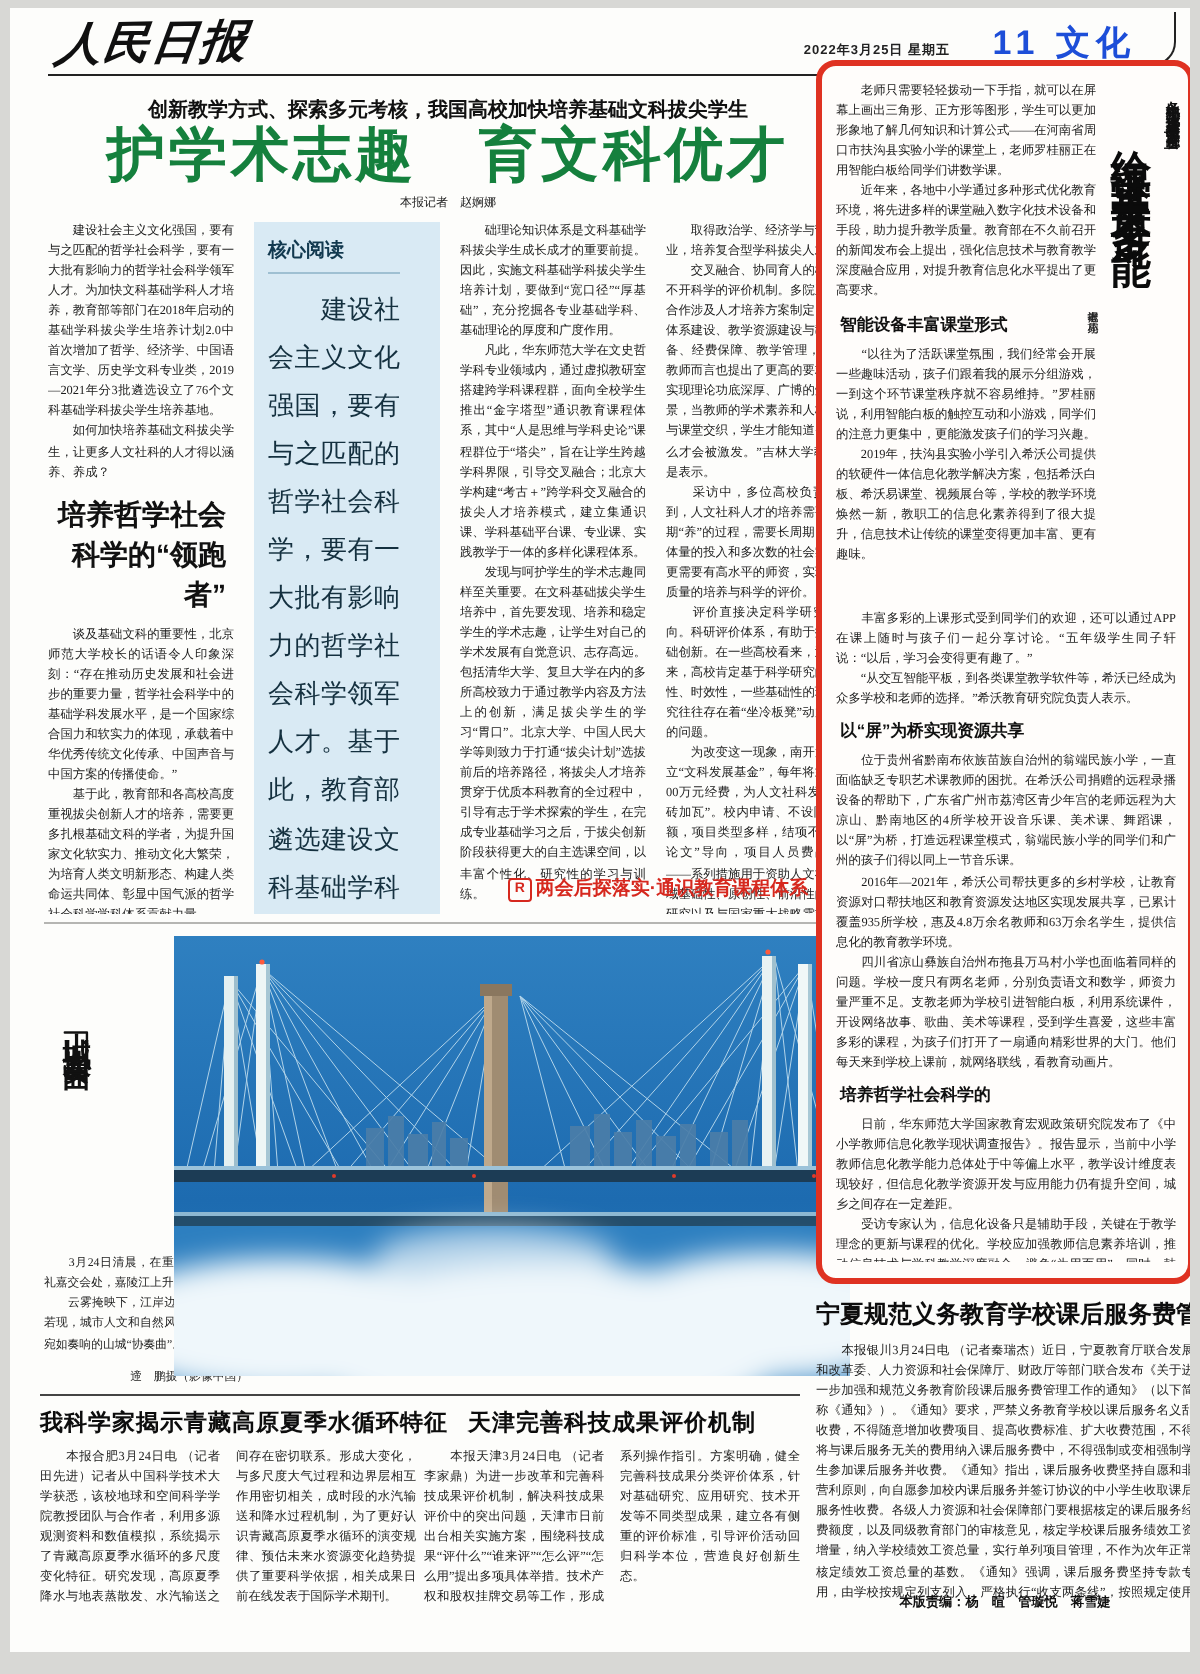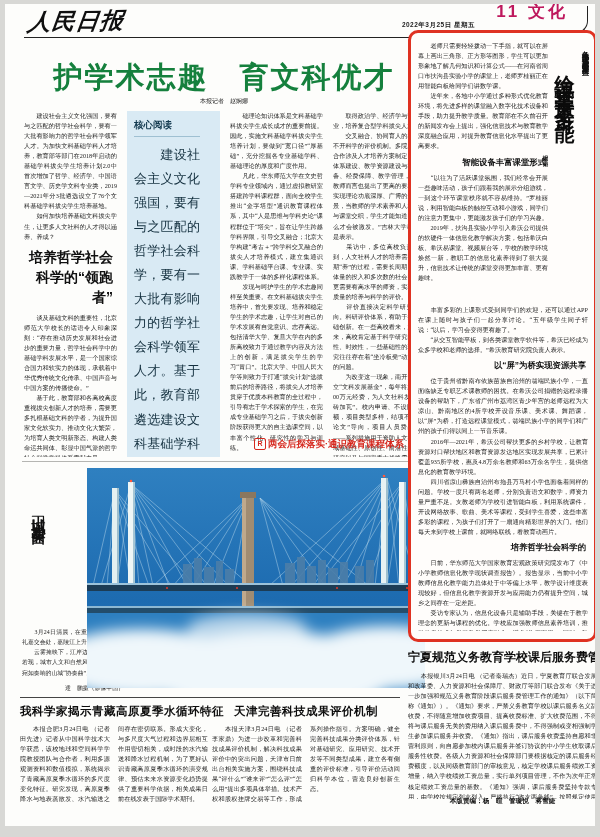--- a/index.html
+++ b/index.html
@@ -6,21 +6,21 @@
   body{width:600px;height:837px;background:#d8d8d5;font-family:"Liberation Serif",serif;}
   #page{position:relative;width:600px;height:837px;background:#d8d8d5;overflow:hidden;}
   #paper{position:absolute;left:5px;top:4px;width:590px;height:822px;background:#fdfdfb;}
   .abs{position:absolute;}
   .sans{font-family:"Liberation Sans",sans-serif;}
   .bodytext{font-size:6.2px;line-height:1.62;color:#1c1c1c;text-align:justify;word-break:break-all;white-space:pre-line;}
   .colhead{font-family:"Liberation Sans",sans-serif;font-size:14px;font-weight:bold;text-align:right;line-height:1.45;margin:5px 4px;color:#111;}
   
   #logo{left:28px;top:6px;font-family:"DejaVu Serif",serif;font-size:23px;font-weight:bold;font-style:italic;transform:skewX(-8deg) rotate(-1deg);letter-spacing:1px;color:#101010;}
   #mast-date{right:125px;top:21px;font-size:6.5px;font-weight:bold;color:#222;letter-spacing:.5px;}
-  #mast-page{right:32px;top:0;font-family:"Liberation Sans",sans-serif;font-size:17px;font-weight:bold;color:#be185d;letter-spacing:3px;}
+  #mast-page{right:32px;top:10px;font-family:"Liberation Sans",sans-serif;font-size:17px;font-weight:bold;color:#1d4ed8;letter-spacing:3px;}
   #corner-mark{right:12px;top:6px;width:14px;height:26px;border-right:1.6px solid #222;border-bottom:1.6px solid #222;border-bottom-right-radius:12px;}
   #mast-rule{left:24px;top:37px;width:566px;height:0;border-top:1.2px solid #222;}
   
   #kicker{left:22px;top:48px;width:404px;text-align:center;font-family:"Liberation Sans",sans-serif;font-size:10px;font-weight:600;color:#111;}
   #headline{left:22px;top:58px;width:404px;text-align:center;font-family:"Liberation Sans",sans-serif;font-size:29px;font-weight:bold;letter-spacing:2px;color:#15803d;white-space:nowrap;}
   #main-byline{left:22px;top:97px;width:404px;text-align:center;font-size:6px;color:#222;}
   #cols{left:24px;top:111px;width:402px;height:346px;display:flex;gap:10px;overflow:hidden;}
   .col{width:93px;overflow:hidden;}
   #core-box{background:#d9eaf4;padding:8px 20px 9px 7px;margin-bottom:5px;}
   #core-title{font-family:"Liberation Sans",sans-serif;font-size:9.5px;font-weight:bold;color:#12394f;margin-bottom:4px;}
@@ -39,39 +39,40 @@
   .bottom-art{top:704px;width:188px;}
   .bottom-head{font-family:"Liberation Sans",sans-serif;font-size:11.5px;font-weight:bold;text-align:center;letter-spacing:.5px;color:#0d0d0d;margin-bottom:5px;white-space:nowrap;}
   .bottom-body{column-count:2;column-gap:8px;height:104px;overflow:hidden;}
   
   #redbox{left:408px;top:30px;width:189px;height:612px;border:3px solid #df3222;border-radius:10px;background:#fffdfb;box-sizing:border-box;}
   #rb-kicker{right:4px;top:12px;height:250px;writing-mode:vertical-rl;text-orientation:upright;font-family:"Liberation Sans",sans-serif;font-size:7px;font-weight:bold;color:#111;letter-spacing:1px;}
   #rb-title{right:15px;top:26px;height:266px;writing-mode:vertical-rl;text-orientation:upright;font-family:"Liberation Sans",sans-serif;font-size:20px;font-weight:bold;letter-spacing:6px;color:#0b0b0b;}
   #rb-byline{right:44px;top:118px;height:80px;writing-mode:vertical-rl;text-orientation:upright;font-size:5.5px;color:#222;}
   #rb-narrow{left:7px;top:8px;width:130px;height:266px;overflow:hidden;}
   #rb-full{left:7px;top:272px;width:170px;height:326px;overflow:hidden;}
-  .rb-head{font-family:"Liberation Sans",sans-serif;font-size:8.4px;font-weight:bold;text-align:right;margin:5px 2px;color:#111;}
+  .rb-head{font-family:"Liberation Sans",sans-serif;font-size:8.4px;font-weight:bold;text-align:left;margin:5px 2px;color:#111;}
   
   #nx{left:408px;top:649px;width:189px;}
   #nx-head{font-family:"Liberation Sans",sans-serif;font-size:12px;font-weight:bold;text-align:center;color:#0d0d0d;white-space:nowrap;margin-bottom:5px;}
   #nx-body{height:128px;overflow:hidden;}
   #page-footer{left:408px;top:797px;width:189px;text-align:center;font-size:6.6px;font-weight:bold;color:#111;}
 </style>
 </head>
 <body>
 
 <div id="page">
   <div id="paper"></div>
 
   <div class="abs" id="logo">人民日报</div>
   <div class="abs sans" id="mast-date">2022年3月25日 星期五</div>
   <div class="abs" id="mast-page"><span>11</span>&nbsp;<span>文化</span></div>
   <div class="abs" id="corner-mark"></div>
   <div class="abs" id="mast-rule"></div>
 
+  <div class="abs" id="kicker">创新教学方式、探索多元考核，我国高校加快培养基础文科拔尖学生</div>
   <div class="abs" id="headline">护学术志趣　育文科优才</div>
   <div class="abs" id="main-byline">本报记者　赵婀娜</div>
 
   <div class="abs" id="cols">
     <div class="col">
       <div class="bodytext">　　建设社会主义文化强国，要有与之匹配的哲学社会科学，要有一大批有影响力的哲学社会科学领军人才。为加快文科基础学科人才培养，教育部等部门在2018年启动的基础学科拔尖学生培养计划2.0中首次增加了哲学、经济学、中国语言文学、历史学文科专业类，2019—2021年分3批遴选设立了76个文科基础学科拔尖学生培养基地。
 　　如何加快培养基础文科拔尖学生，让更多人文社科的人才得以涵养、养成？</div>
       <div class="colhead">培养哲学社会科学的“领跑者”</div>
       <div class="bodytext">　　谈及基础文科的重要性，北京师范大学校长的话语令人印象深刻：“存在推动历史发展和社会进步的重要力量，哲学社会科学中的基础学科发展水平，是一个国家综合国力和软实力的体现，承载着中华优秀传统文化传承、中国声音与中国方案的传播使命。”
 　　基于此，教育部和各高校高度重视拔尖创新人才的培养，需要更多扎根基础文科的学者，为提升国家文化软实力、推动文化大繁荣，为培育人类文明新形态、构建人类命运共同体、彰显中国气派的哲学社会科学学科体系贡献力量。</div>

